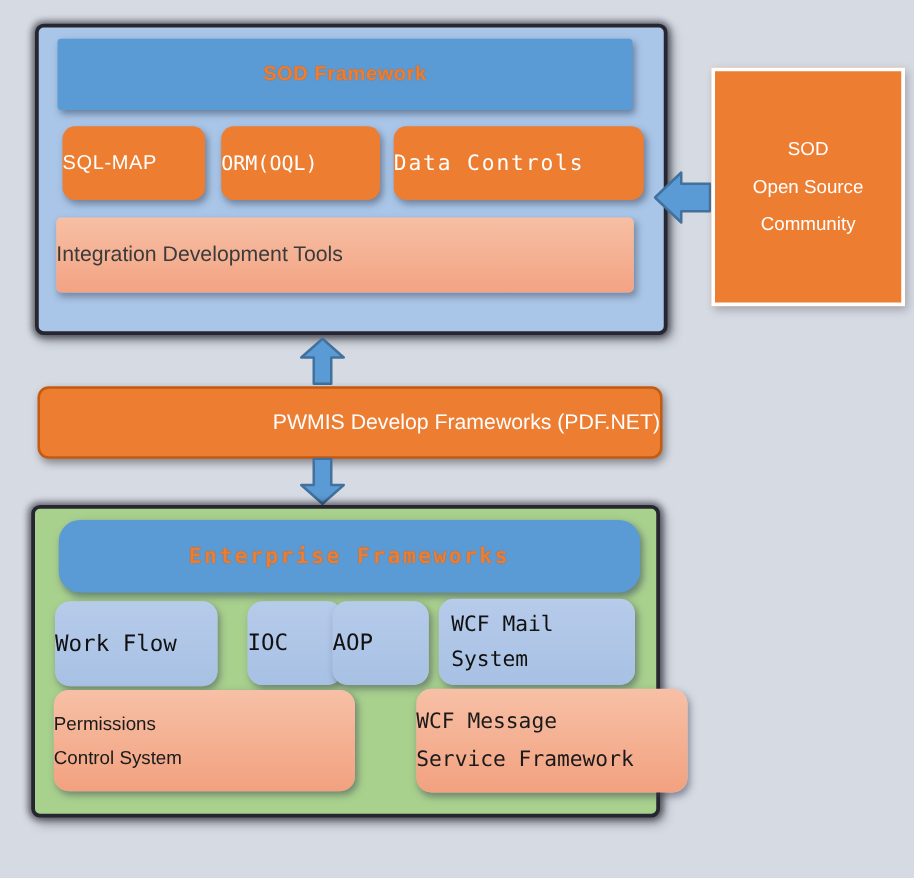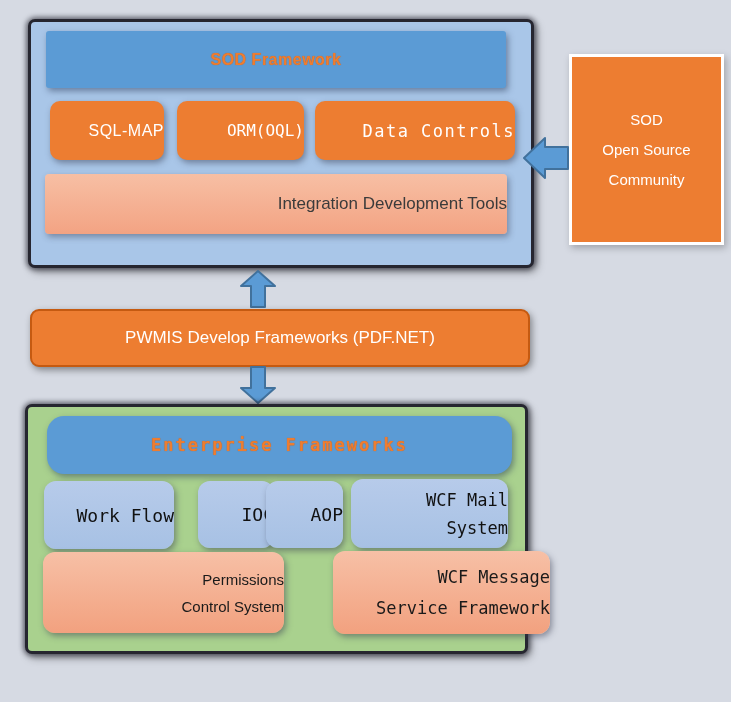--- a/index.html
+++ b/index.html
@@ -46,21 +46,21 @@
     font-weight: bold;
     font-size: 17px;
     letter-spacing: 2px;
     text-shadow: 0 0 1px #c55a11;
   }
 
   
   .node {
     position: absolute;
     display: flex; flex-direction: column;
-    align-items: flex-end; justify-content: center;
+    align-items: flex-start; justify-content: center;
     text-align: center;
     box-shadow: 2px 3px 6px rgba(55,60,80,0.5);
   }
   .orange-node {
     background: #ed7d31;
     border-radius: 10px;
     color: #ffffff;
   }
   .salmon-node {
     background: linear-gradient(to bottom, #f7c0a6, #f2a17f);
@@ -79,21 +79,20 @@
   #sod-header        { left: 15px;  top: 9px;   width: 460px; height: 57px; }
   #node-sqlmap       { left: 19px;  top: 79px;  width: 114px; height: 59px; font-size: 16px; letter-spacing: .5px; }
   #node-orm          { left: 146px; top: 79px;  width: 127px; height: 59px; font-size: 16px; }
   #node-datacontrols { left: 284px; top: 79px;  width: 200px; height: 59px; font-size: 17px; letter-spacing: 1.5px; }
   #node-integration  {
     left: 14px; top: 152px; width: 462px; height: 60px;
     background: linear-gradient(to bottom, #f7bfa4, #f3a383);
     border-radius: 4px;
     color: #3b3b3b; font-size: 17px;
     box-shadow: 2px 3px 6px rgba(55,60,80,0.45);
-    padding-left: 12px;
   }
 
   
   #community-box {
     position: absolute;
     left: 569px; top: 54px; width: 155px; height: 191px;
     background: #ed7d31;
     border: 3px solid #ffffff;
     box-shadow: 2px 3px 7px rgba(0,0,0,0.25);
     display: flex; flex-direction: column;
@@ -103,21 +102,21 @@
   }
 
   
   #pwmis-bar {
     position: absolute;
     left: 30px; top: 309px; width: 500px; height: 58px;
     background: #ed7d31;
     border: 2px solid #c55a11;
     border-radius: 9px;
     box-shadow: 2px 3px 7px rgba(0,0,0,0.4);
-    display: flex; align-items: center; justify-content: center;
+    display: flex; align-items: center; justify-content: flex-end;
     color: #ffffff; font-size: 17px;
   }
 
   
   #enterprise-header { left: 19px;  top: 9px;   width: 465px; height: 58px; border-radius: 17px; }
   #node-workflow     { left: 16px;  top: 74px;  width: 130px; height: 68px; font-size: 18px; }
   #node-ioc          { left: 170px; top: 74px;  width: 76px;  height: 67px; font-size: 18px; }
   #node-aop          { left: 238px; top: 74px;  width: 77px;  height: 67px; font-size: 18px; }
   #node-wcfmail      { left: 323px; top: 72px;  width: 157px; height: 69px; font-size: 17px; line-height: 28px; padding-left: 10px; }
   #node-permissions  { left: 15px;  top: 145px; width: 241px; height: 81px; font-size: 15px; line-height: 27px; color: #1a1a1a; }

